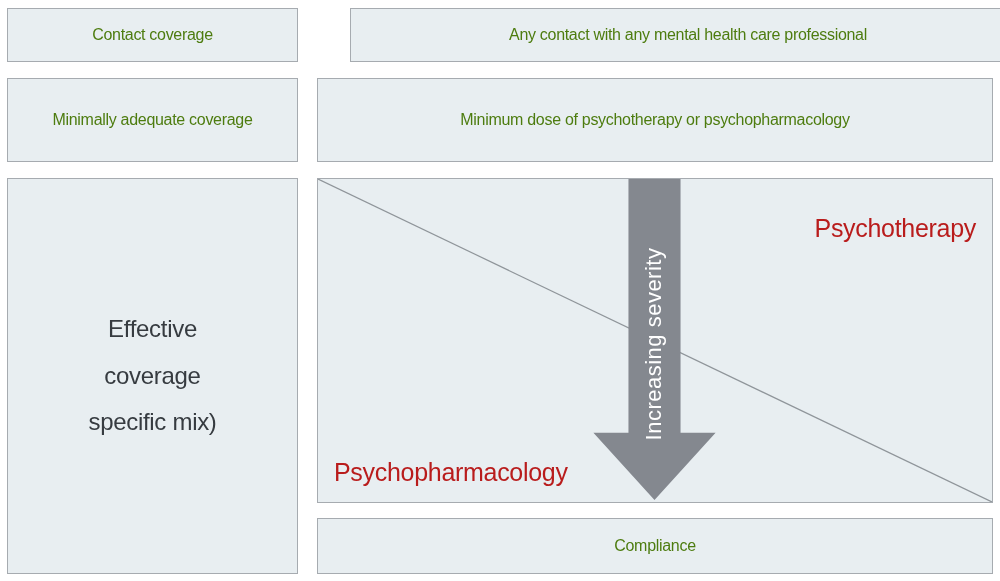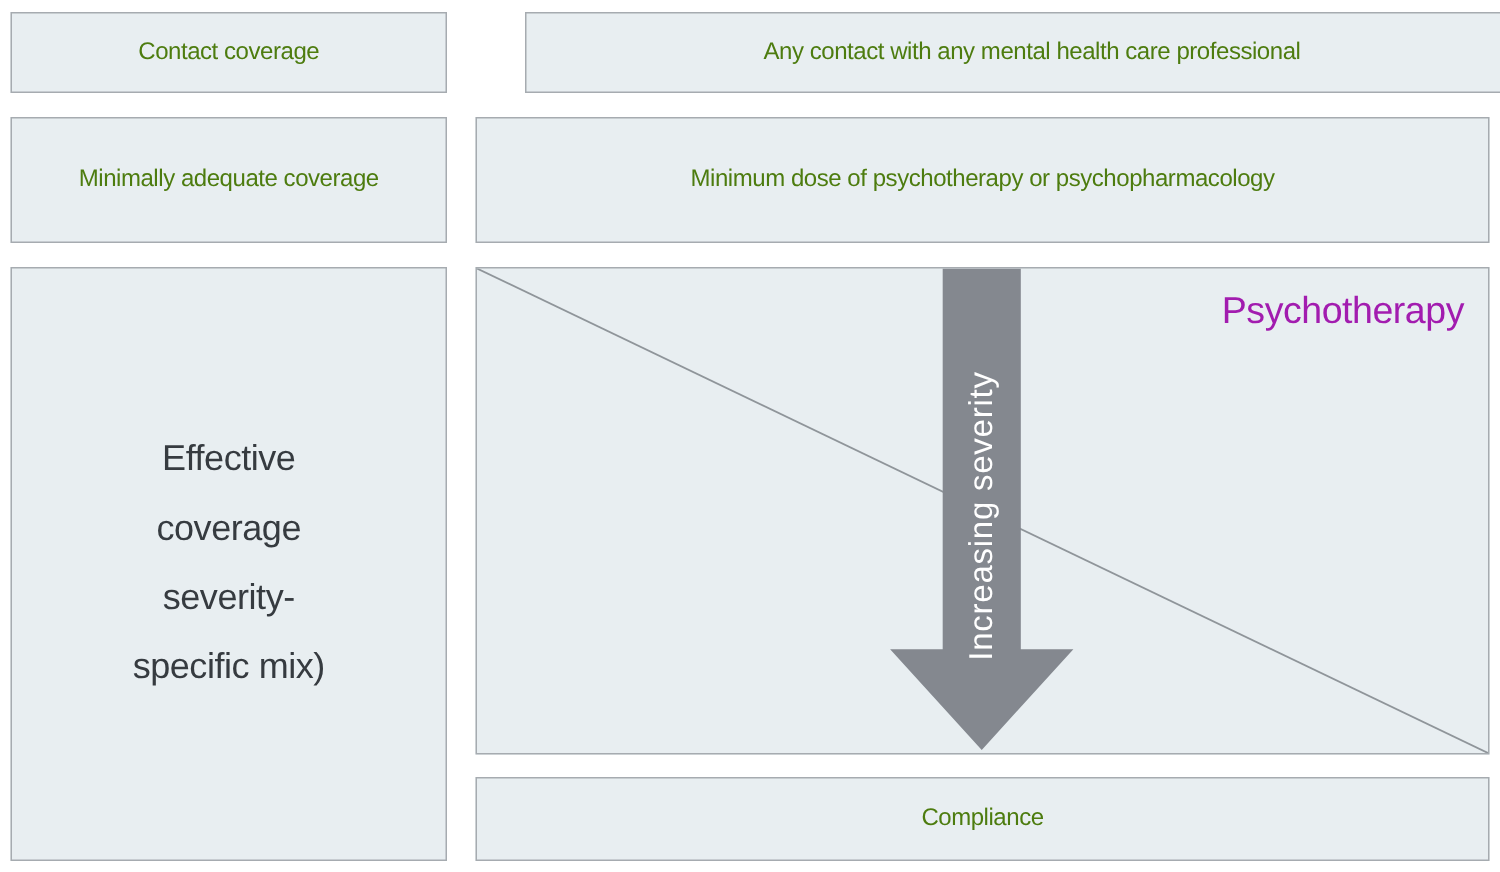--- a/index.html
+++ b/index.html
@@ -36,22 +36,23 @@
 
   .effective-lines{display:flex;flex-direction:column;gap:16px;}
   .effective-lines div{font-size:24px;line-height:1.27;letter-spacing:-0.3px;}
 
   .diagram-svg{position:absolute;left:0;top:0;width:100%;height:100%;display:block;}
 
   .matrix-label{
     position:absolute;
     font-size:25px;
     letter-spacing:-0.3px;
-    color:#a21caf;
+    color:#b91c1c;
     white-space:nowrap;
+    margin-top:21px;
   }
   .label-psychotherapy{top:14px;right:16px;}
   .label-psychopharmacology{left:16px;bottom:15px;}
 
   .arrow-label{
     position:absolute;
     left:336px;top:165px;
     transform:translate(-50%,-50%) rotate(-90deg);
     color:#ffffff;
     font-size:22px;
@@ -75,31 +76,31 @@
     <span class="box-label">Minimum dose of psychotherapy or psychopharmacology</span>
   </div>
   <div class="box left-row2">
     <span class="box-label wrap-narrow">Minimally adequate coverage</span>
   </div>
 
   <div class="box left-row3">
     <div class="effective-lines">
       <div>Effective</div>
       <div>coverage</div>
-      <div>severity-</div>
       <div>specific mix)</div>
     </div>
   </div>
 
   <div class="box big-box">
     <svg class="diagram-svg" viewBox="0 0 673 322" preserveAspectRatio="none">
       <line x1="0" y1="0" x2="673" y2="322" stroke-width="1.2" fill="none" stroke="#8f959a"></line>
       <polygon points="310,0 362,0 362,253 397,253 336,320 275,253 310,253" fill="#84888f"></polygon>
     </svg>
     <div class="arrow-label">Increasing severity</div>
     <div class="matrix-label label-psychotherapy">Psychotherapy</div>
+    <div class="matrix-label label-psychopharmacology">Psychopharmacology</div>
   </div>
 
   <div class="box compliance">
     <span class="box-label">Compliance</span>
   </div>
 
 </div>
 
 </body></html>

